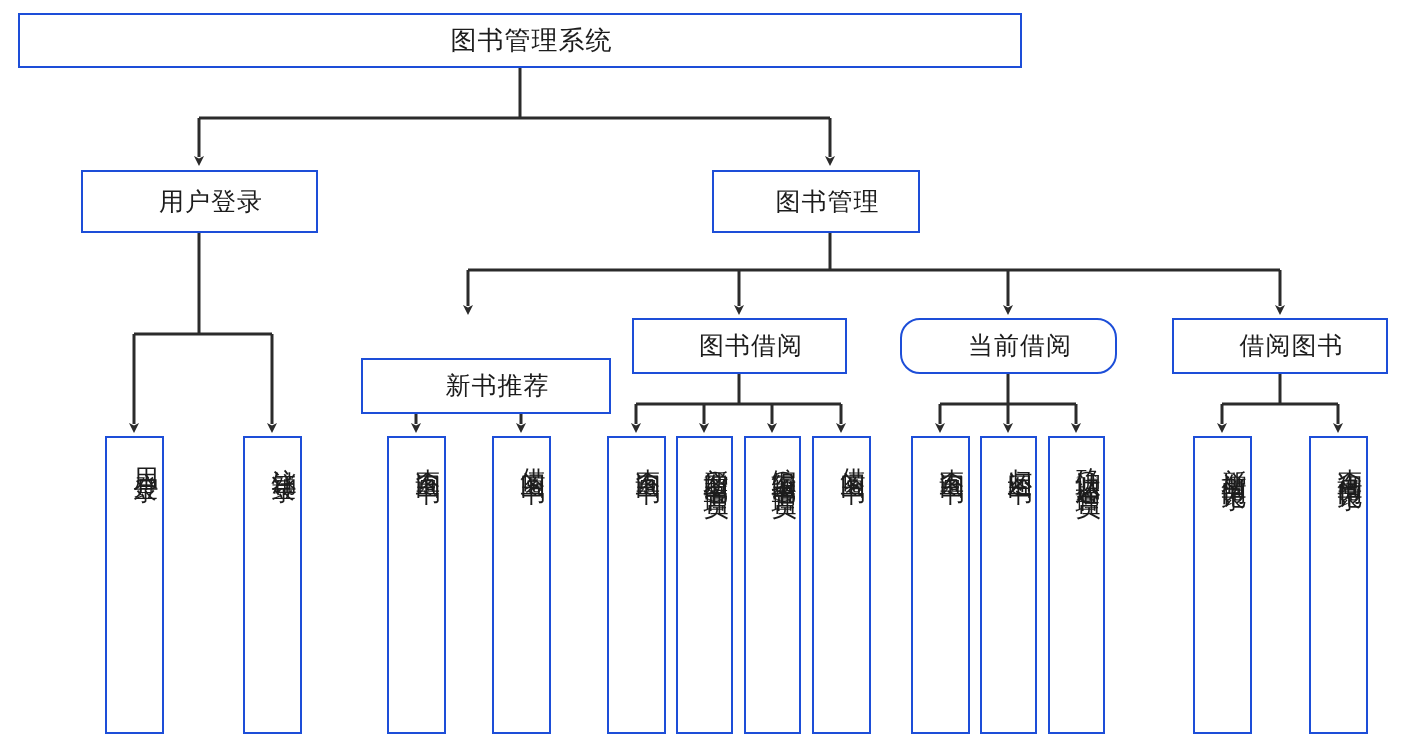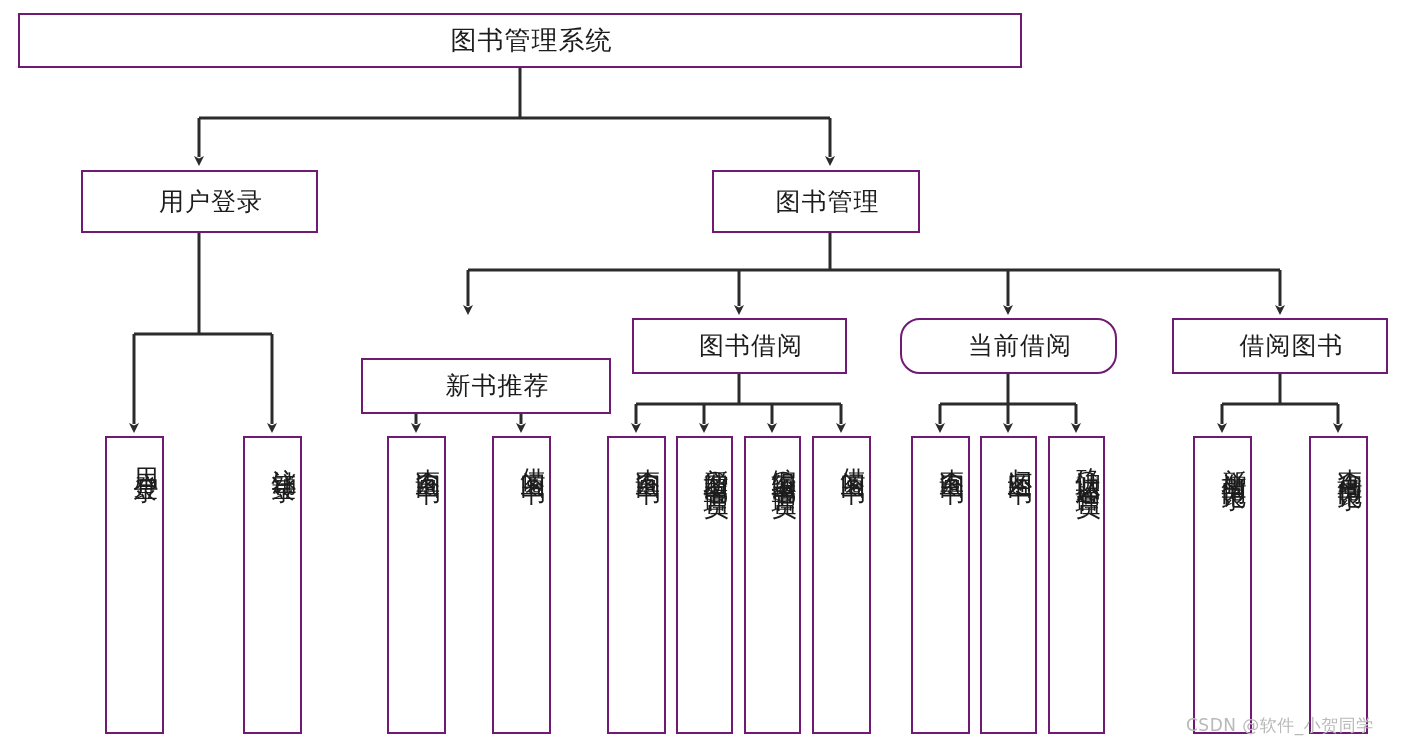--- a/index.html
+++ b/index.html
@@ -22,21 +22,21 @@
     left: 0;
     top: 0;
     width: 1405px;
     height: 747px;
     pointer-events: none;
   }
   .node {
     position: absolute;
     box-sizing: border-box;
     background: #ffffff;
-    border: 2px solid #701a75;
+    border: 2px solid #1d4ed8;
     display: flex;
     align-items: center;
     justify-content: center;
     color: #1c1c1c;
     padding-left: 23px;
   }
   .node.horizontal {
     font-size: 25px;
     letter-spacing: 1px;
     line-height: 1.1;
@@ -187,15 +187,14 @@
     <span class="vtext">确认归还（管理员）</span>
   </div>
 
   <div class="node vertical" style="left:1193px; top:436px; width:59px; height:298px;">
     <span class="vtext">新增借阅记录</span>
   </div>
   <div class="node vertical" style="left:1309px; top:436px; width:59px; height:298px;">
     <span class="vtext">查询借阅记录</span>
   </div>
 
-  <div class="watermark">CSDN @软件_小贺同学</div>
 
 </div>
 
 </body></html>

